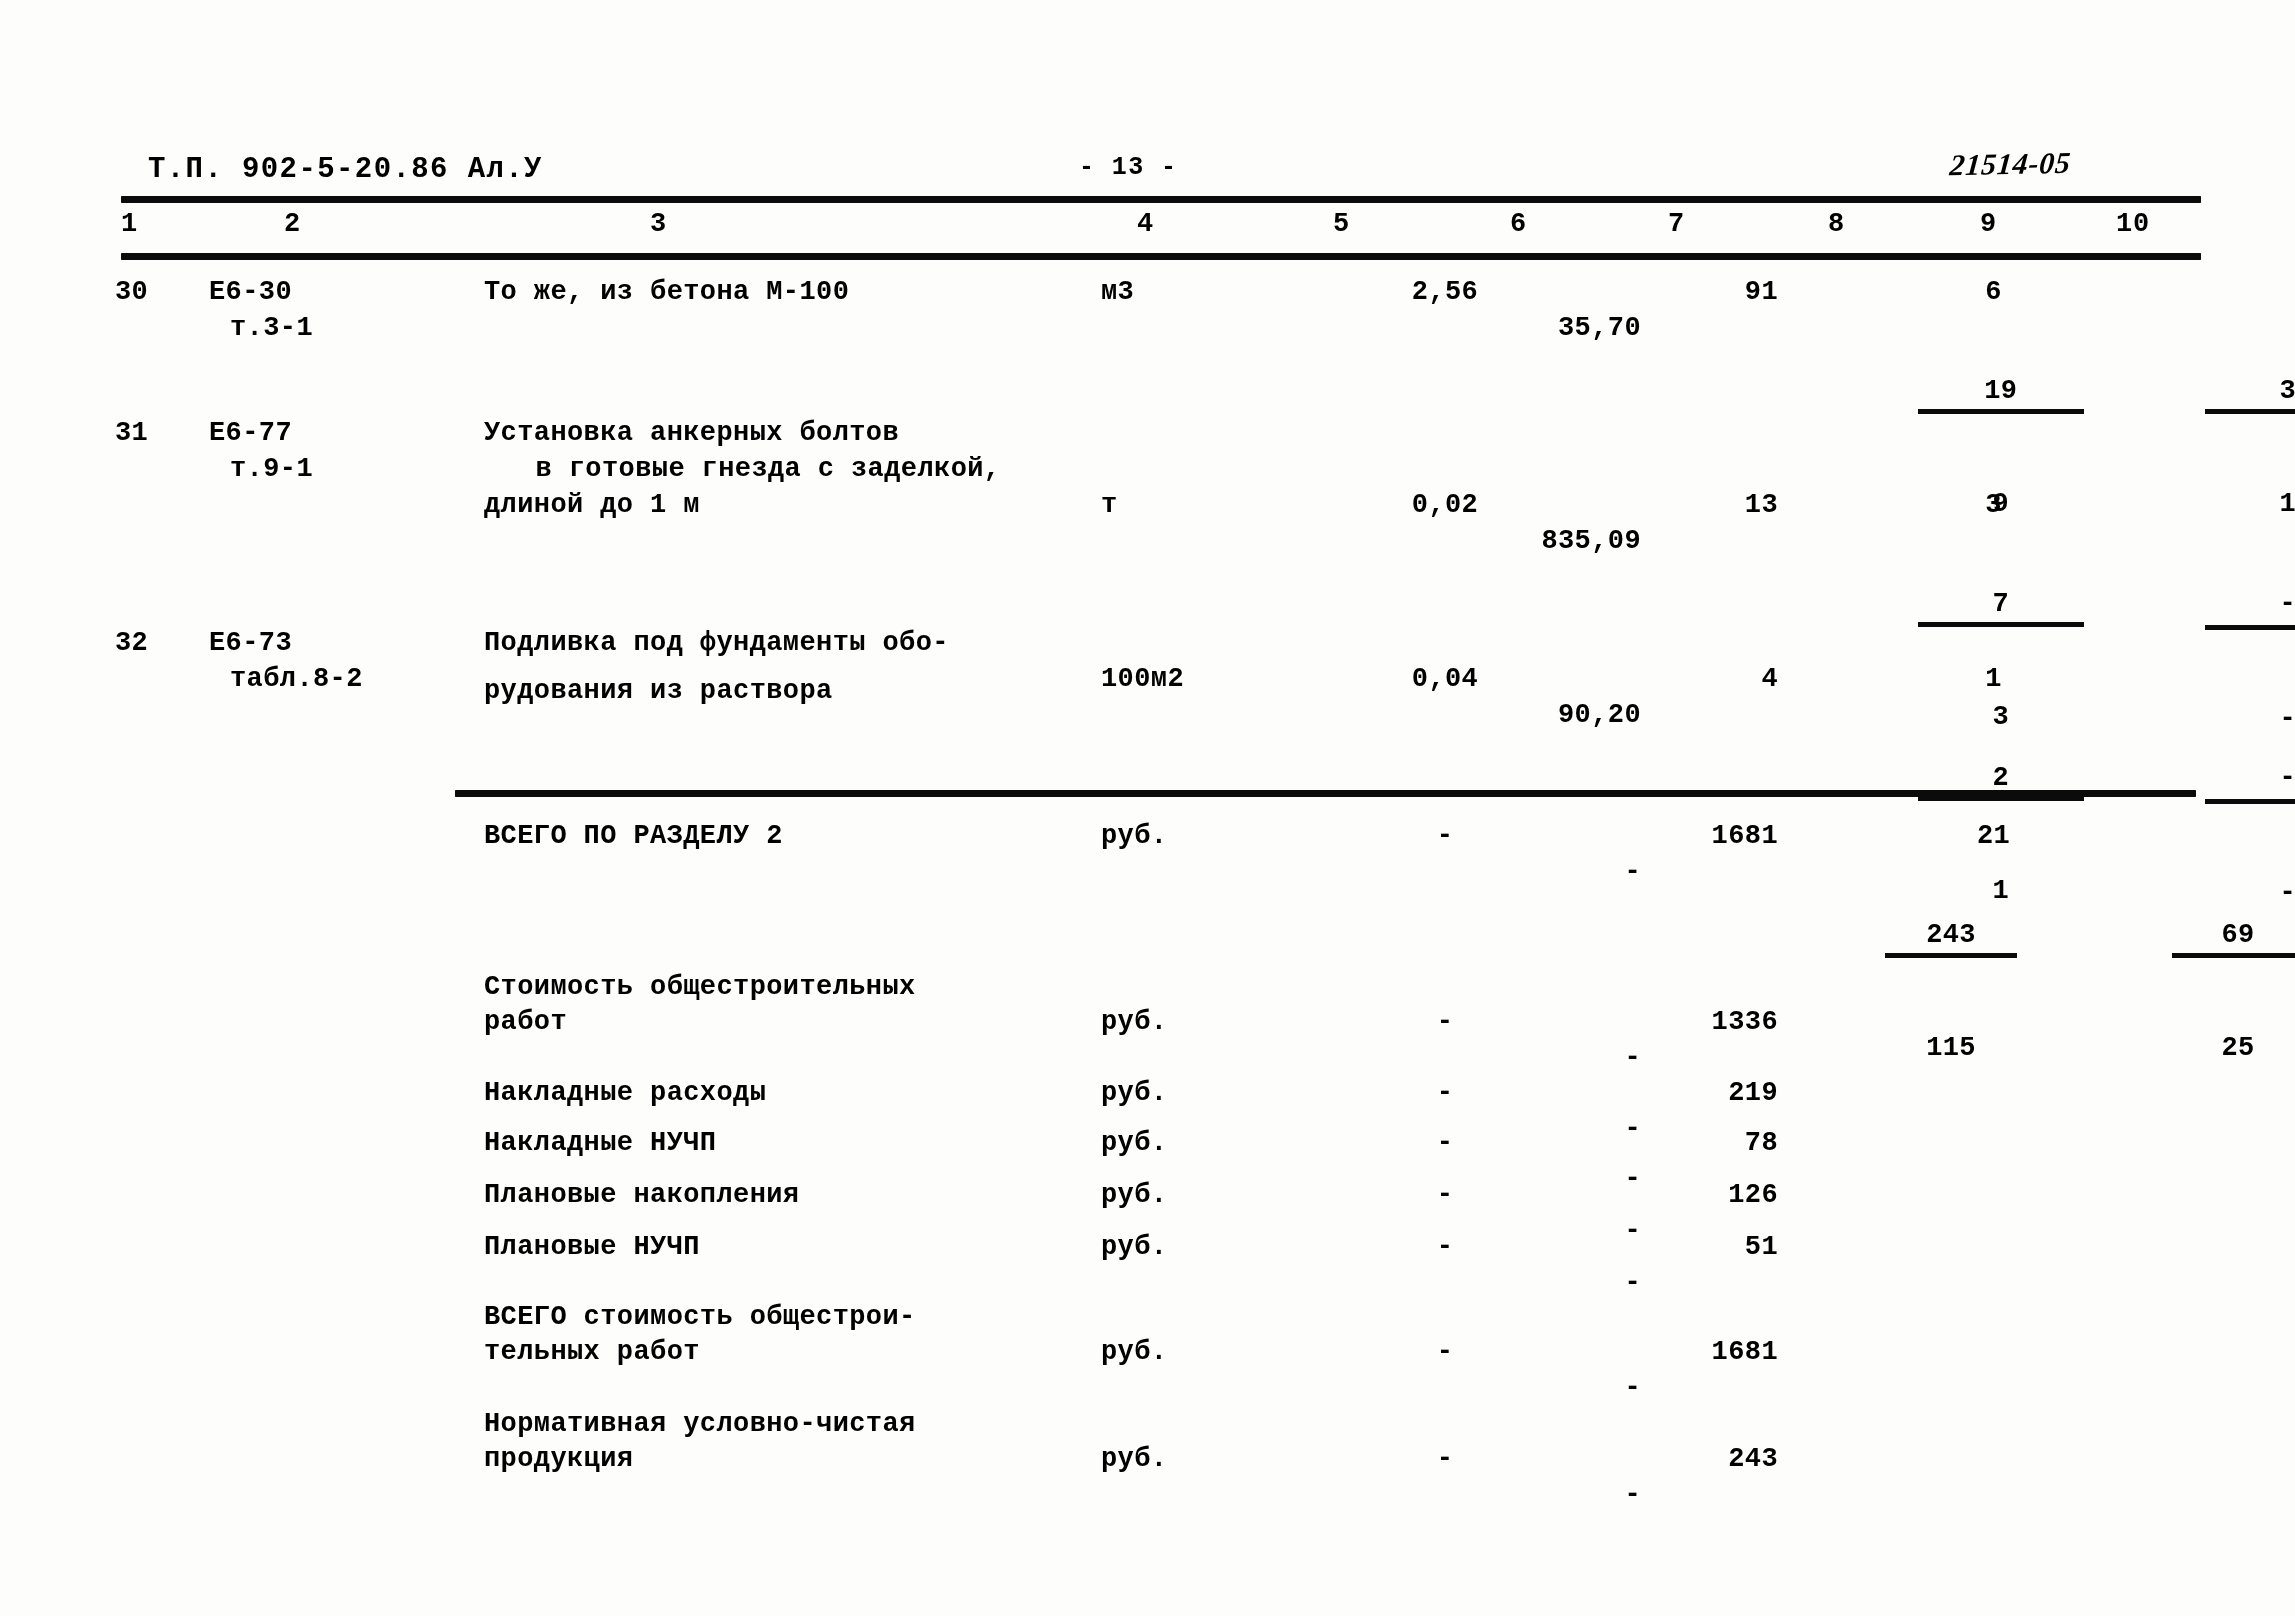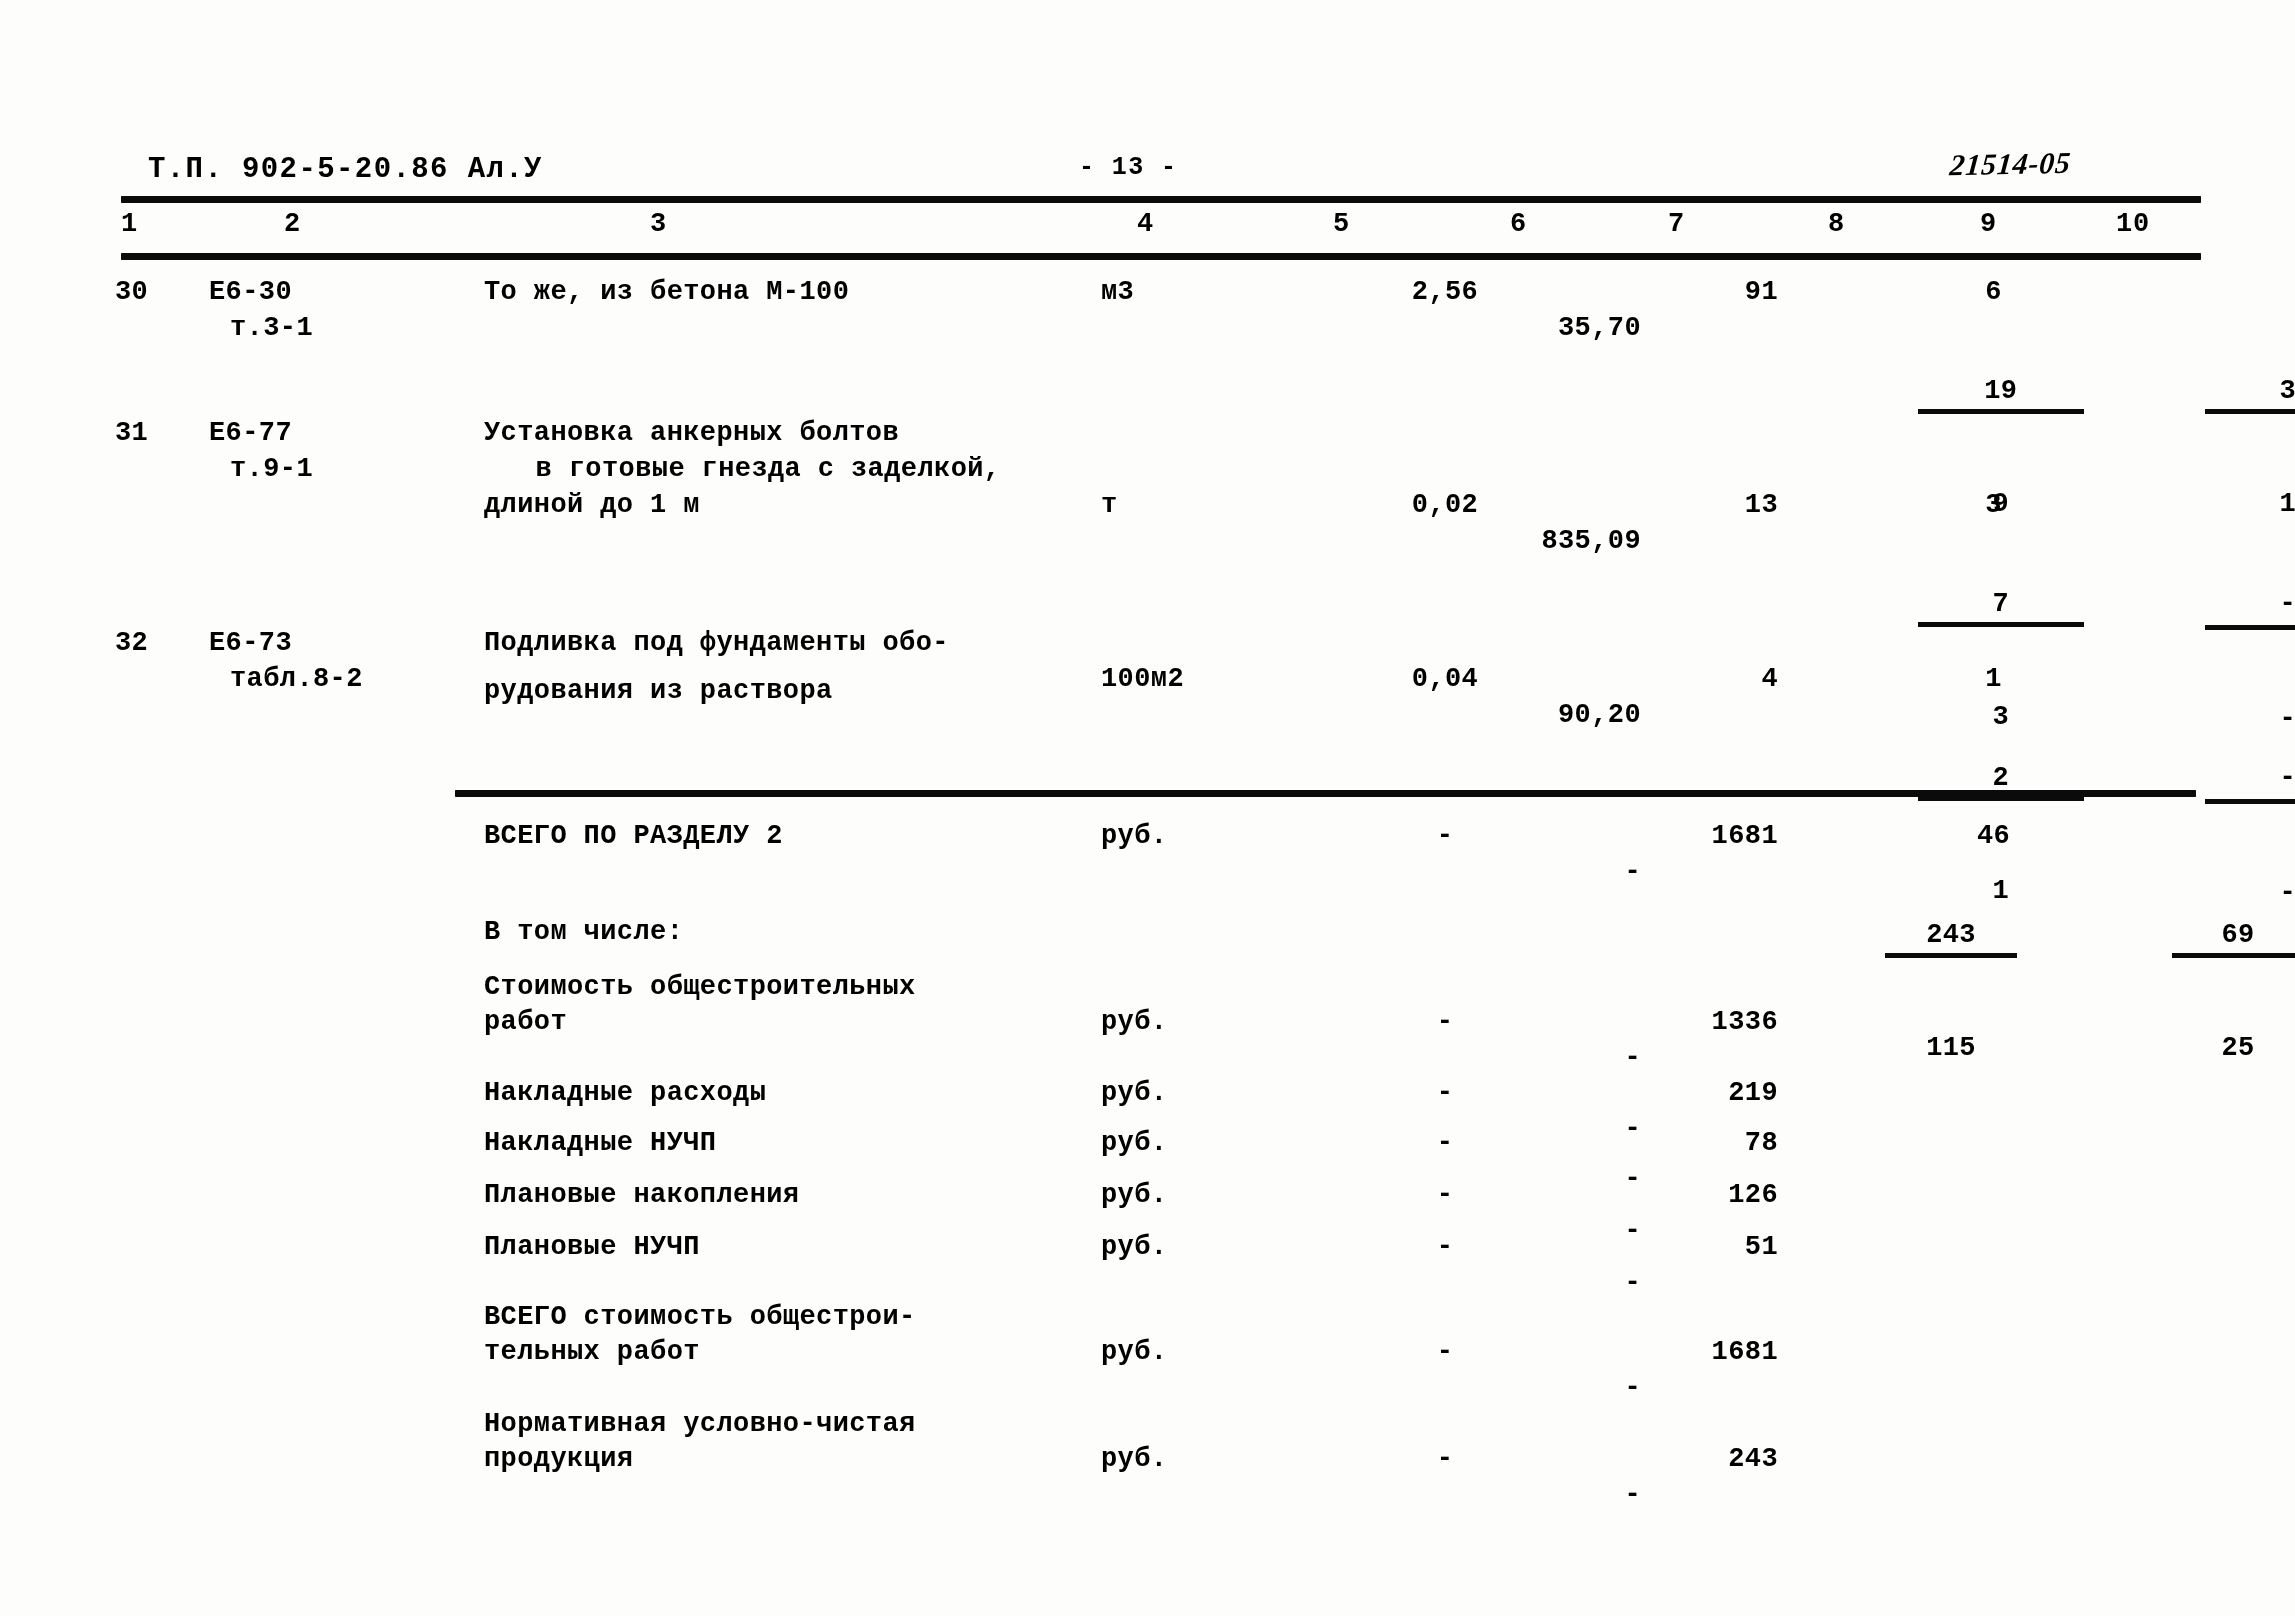--- a/index.html
+++ b/index.html
@@ -247,30 +247,29 @@
     <div class="cell c4">руб.</div>
     <div class="cell c5">-</div>
     <div class="cell c6">-</div>
     <div class="cell c7">1681</div>
     <div class="cell c8">
       <span class="frac">
         <span class="top">243</span>
         <span class="bot">115</span>
       </span>
     </div>
-    <div class="cell c9">46</div>
+    <div class="cell c9">21</div>
     <div class="cell c10">
       <span class="frac">
         <span class="top">69</span>
         <span class="bot">25</span>
       </span>
     </div>
   </div>
 
-  <div class="summary-label" style="top:915px;">В том числе:</div>
 
   <div class="row" style="top:971px;">
     <div class="cell c3">Стоимость общестроительных</div>
     <div class="cell c3" style="top:35px;">работ</div>
     <div class="cell c4" style="top:35px;">руб.</div>
     <div class="cell c5" style="top:35px;">-</div>
     <div class="cell c6" style="top:35px;">-</div>
     <div class="cell c7" style="top:35px;">1336</div>
   </div>
 

